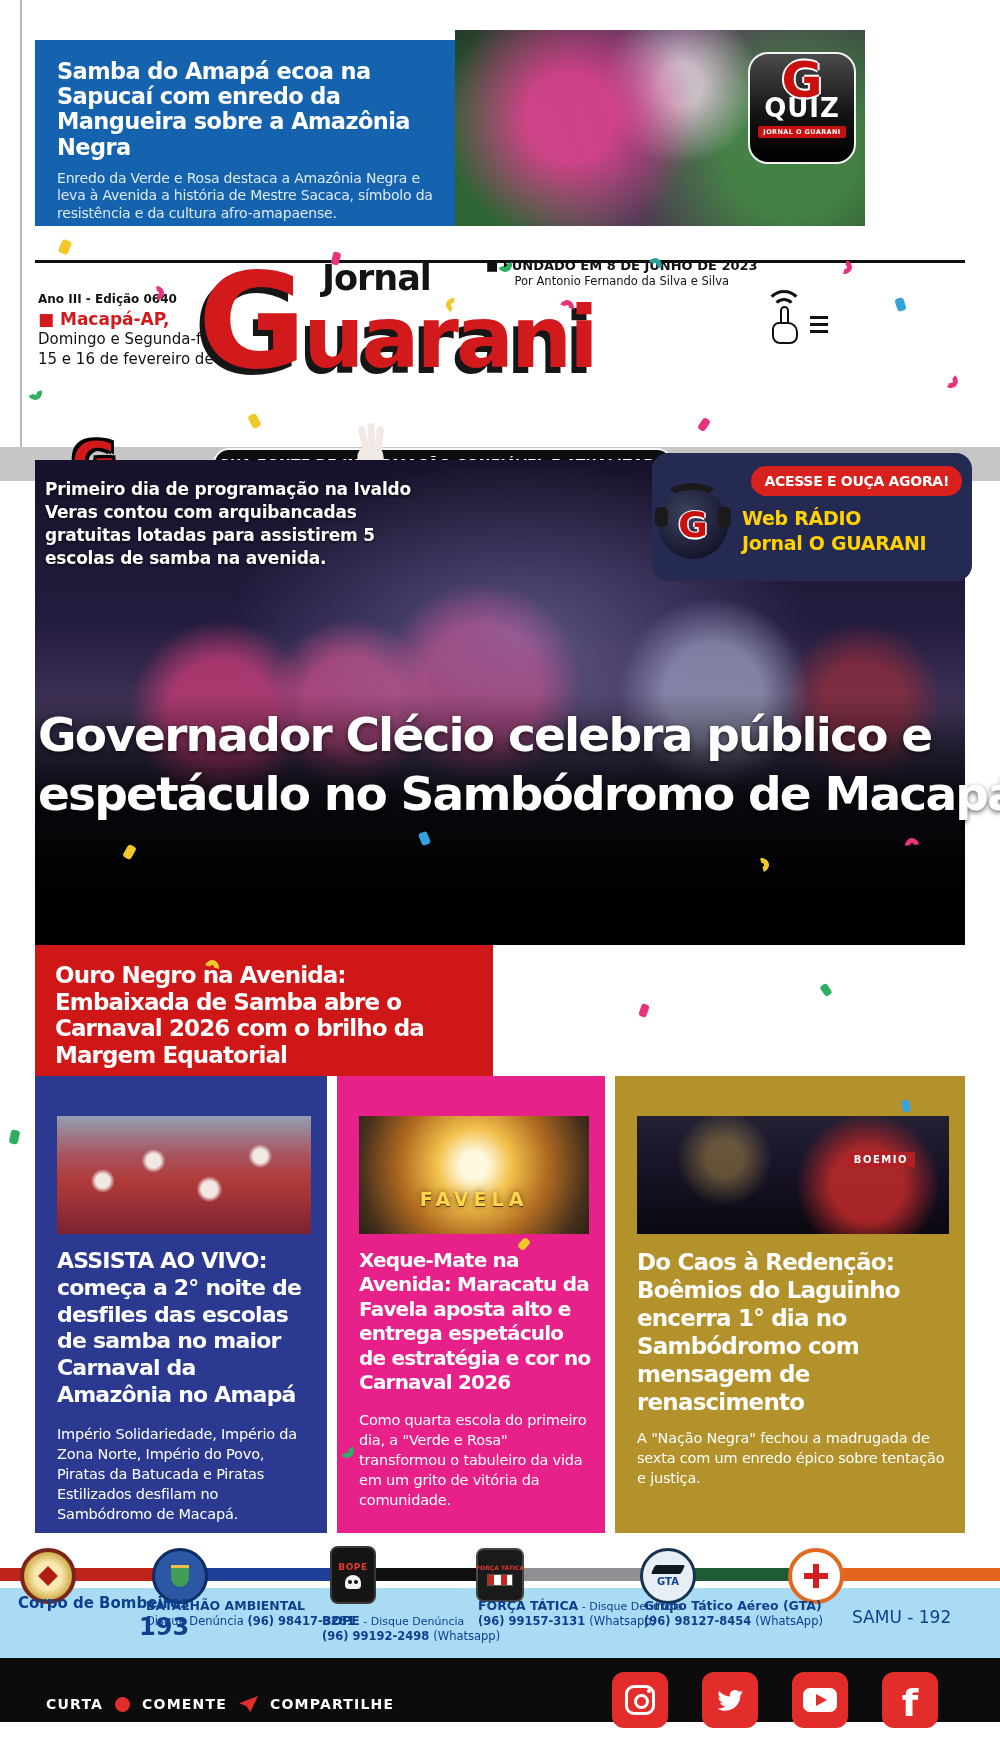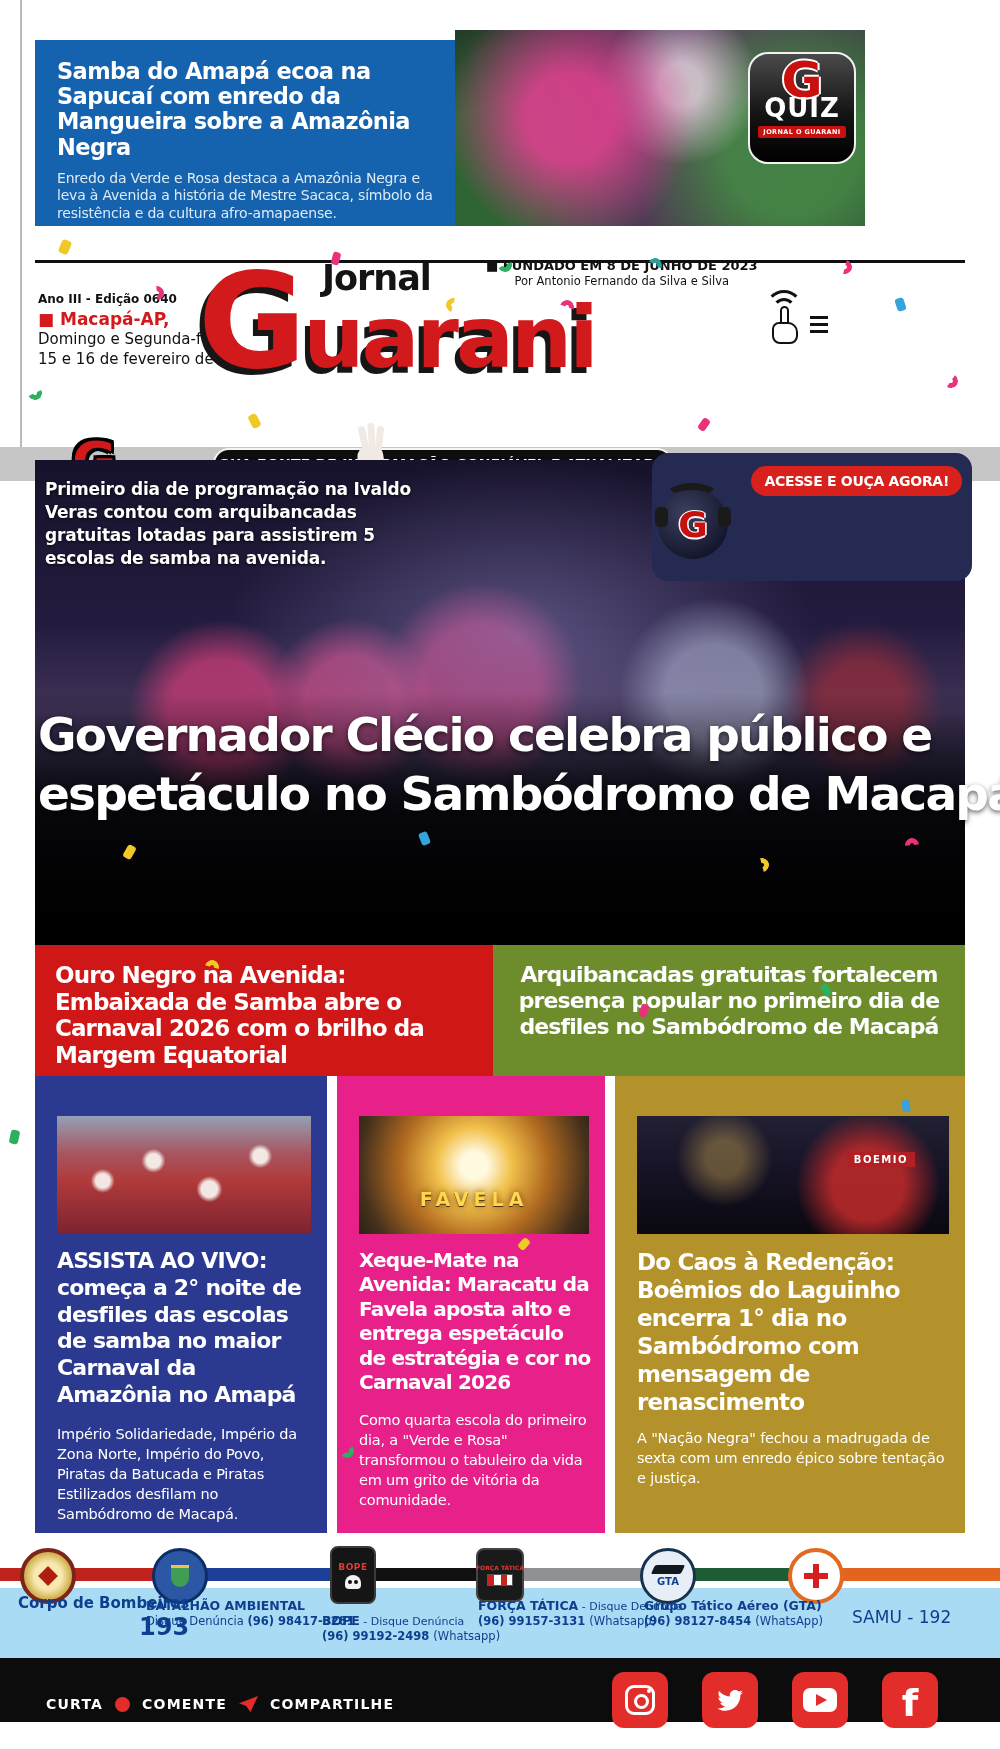--- a/index.html
+++ b/index.html
@@ -217,35 +217,38 @@
     <i class="wf" style="left:24px;top:6px;transform:rotate(6deg)"></i>
     <i class="wp"></i>
   </div>
 
   <div class="hero"></div>
   <div class="hero-shade"></div>
   <div class="hero-caption">Primeiro dia de programação na Ivaldo Veras contou com arquibancadas gratuitas lotadas para assistirem 5 escolas de samba na avenida.</div>
 
   <div class="radio">
     <span class="radio-cta">ACESSE E OUÇA AGORA!</span>
+    <div class="radio-lines">
+      <div>Web RÁDIO</div>
+      <div>Jornal O GUARANI</div>
+    </div>
     <div class="radio-g">
       <i class="band"></i>
       <i class="cupL"></i>
       <i class="cupR"></i>
       <span class="rg">G</span>
     </div>
   </div>
 
   <div class="hero-headline">
     <div class="l">Governador Clécio celebra público e</div>
     <div class="l">espetáculo no Sambódromo de Macapá</div>
   </div>
 
   <div class="teaser-red">Ouro Negro na Avenida: Embaixada de Samba abre o Carnaval 2026 com o brilho da Margem Equatorial</div>
-  <div class="teaser-olive">Arquibancadas gratuitas fortalecem presença popular no primeiro dia de desfiles no Sambódromo de Macapá</div>
 
   <div class="col col1">
     <div class="photo p1"></div>
     <div class="hl">ASSISTA AO VIVO: começa a 2° noite de desfiles das escolas de samba no maior Carnaval da Amazônia no Amapá</div>
     <div class="body">Império Solidariedade, Império da Zona Norte, Império do Povo, Piratas da Batucada e Piratas Estilizados desfilam no Sambódromo de Macapá.</div>
   </div>
   <div class="col col2">
     <div class="photo p2">
       <span class="photo-label">FAVELA</span>
     </div>

